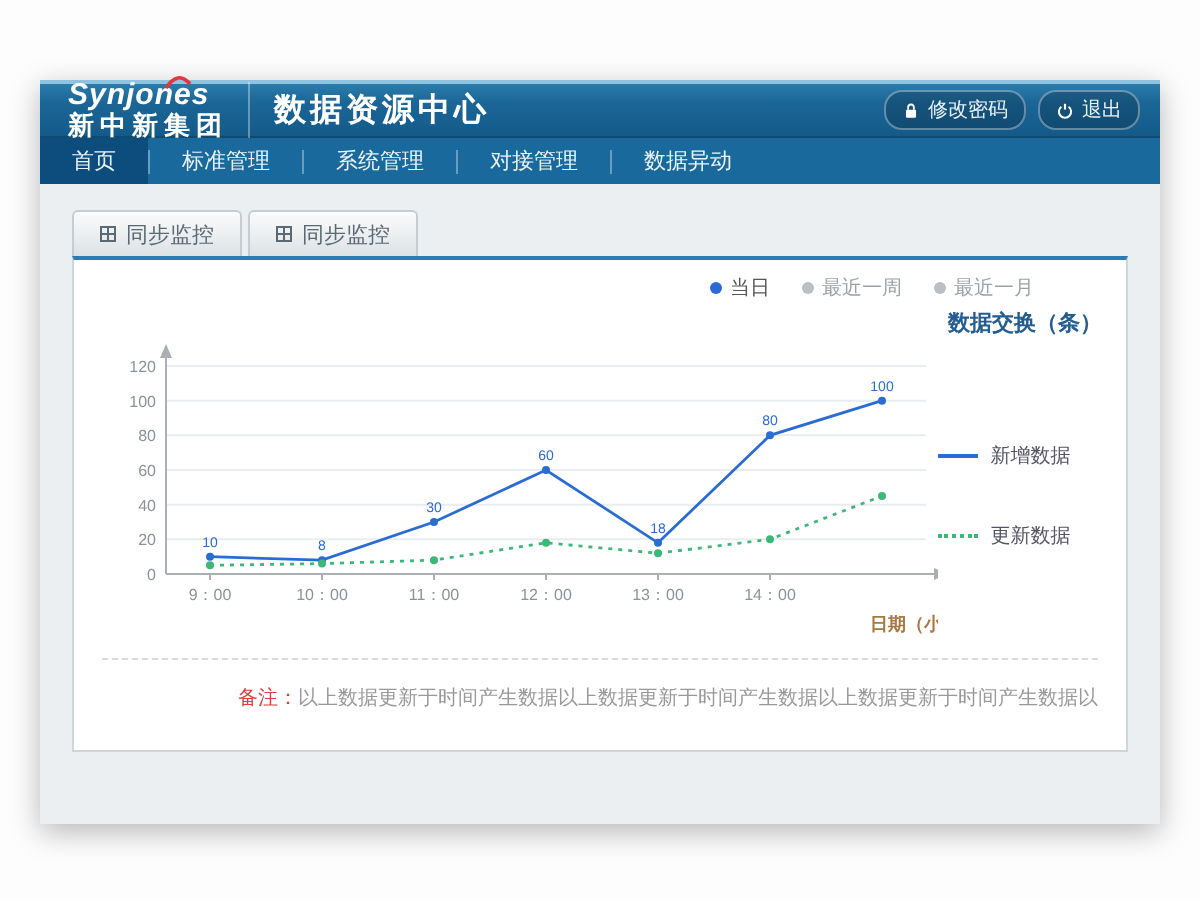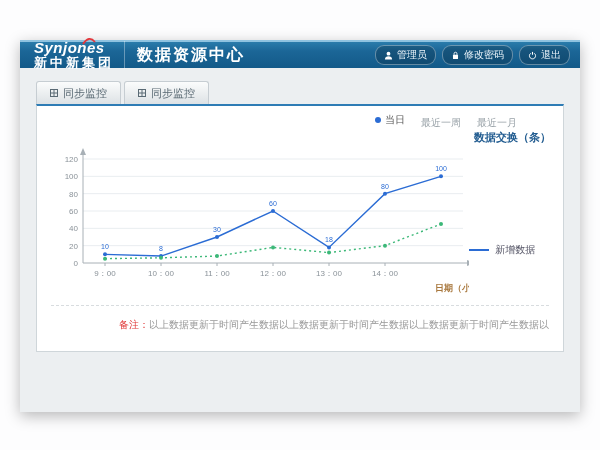--- a/index.html
+++ b/index.html
@@ -36,30 +36,30 @@
   .tab { display: flex; align-items: center; gap: 5px; font-size: 11px; padding: 0 13px;
     border-radius: 3px 3px 0 0; cursor: pointer; color: #5a6a74;
     background: linear-gradient(#fbfcfc, #dde2e5); border: 1px solid #c6cdd2; border-bottom: none; }
   .tab.active { color: #fff; background: linear-gradient(#3f93c8, #2672a8); border-color: #2672a8; }
   .tab-ico { display: inline-flex; }
 
   .panel { background: #fff; border: 1px solid #cfd6da; border-top: 2px solid #2e7cb5;
     height: 248px; position: relative; padding: 6px 12px 0; }
 
   .filter-row { display: flex; justify-content: flex-end; gap: 16px; padding-right: 34px;
-    font-size: 10px; color: #555; height: 16px; }
+    font-size: 10px; color: #555; align-items: center; height: 16px; }
   .filter-item { display: flex; align-items: center; gap: 4px; cursor: pointer; }
-  .filter-item.dim { color: #9aa3a9; flex-direction: column; }
+  .filter-item.dim { color: #9aa3a9; }
   .dot { width: 6px; height: 6px; border-radius: 50%; background: #b9bfc4; display: inline-block; }
   .dot.active { background: #2b6cd4; }
 
   .ylabel { font-size: 11px; font-weight: bold; color: #235d91; margin: 2px 0 0 6px; text-align: right; }
 
   .chart-row { display: flex; }
-  .ser-legend { width: 86px; padding-top: 52px; display: flex; flex-direction: row; gap: 26px; }
+  .ser-legend { width: 86px; padding-top: 52px; display: flex; flex-direction: column; gap: 26px; }
   .ser-item { display: flex; align-items: center; gap: 6px; font-size: 10px; color: #556; }
   .ser-swatch { width: 20px; border-top: 2px solid #2b6cd4; display: inline-block; }
 
   .note { margin: 2px 2px 0; border-top: 1px dashed #d8dcdf; padding: 12px 0 0 40px;
     font-size: 10px; color: #999; white-space: nowrap; overflow: hidden; }
   .note b { color: #e03a3a; font-weight: normal; margin-left: 28px; }
 </style>
 </head>
 <body>
 
@@ -72,41 +72,45 @@
           <path d="M1 7 Q7 -2 13 5" stroke="#e2373c" stroke-width="1.8" fill="none"></path>
         </svg>
       <div class="logo-cn">新中新集团</div>
     </div>
     <div class="hdr-div"></div>
     <div class="app-title">数据资源中心</div>
     <div class="hdr-sp"></div>
 
     <div class="hdr-btn">
       <svg width="9" height="9" viewBox="0 0 10 10">
-          <circle cx="5" cy="3" r="2.1" fill="#fff"></circle>
-          <path d="M1 9.5c0-2.3 1.8-3.6 4-3.6s4 1.3 4 3.6z" fill="#fff"></path>
-        </svg>
-      <span>管理员</span>
-    </div>
-    <div class="hdr-btn">
-      <svg width="9" height="9" viewBox="0 0 10 10">
           <rect x="2.2" y="4.3" width="5.6" height="4.5" rx="0.6" fill="#fff"></rect>
           <path d="M3.4 4.3V3a1.6 1.6 0 013.2 0v1.3" stroke="#fff" stroke-width="1" fill="none"></path>
         </svg>
       <span>修改密码</span>
     </div>
     <div class="hdr-btn">
       <svg width="9" height="9" viewBox="0 0 10 10">
           <path d="M5 1v3.2" stroke="#fff" stroke-width="1.2"></path>
           <path d="M3 2.6a3.4 3.4 0 104 0" stroke="#fff" stroke-width="1.1" fill="none"></path>
         </svg>
       <span>退出</span>
     </div>
   </div>
 
+  <div class="nav">
+    <div class="nav-item active">首页</div>
+    <div class="nav-sep"></div>
+    <div class="nav-item">标准管理</div>
+    <div class="nav-sep"></div>
+    <div class="nav-item">系统管理</div>
+    <div class="nav-sep"></div>
+    <div class="nav-item">对接管理</div>
+    <div class="nav-sep"></div>
+    <div class="nav-item">数据异动</div>
+  </div>
 
   <div class="content">
 
     <div class="tabs">
       <div class="tab">
         <span class="tab-ico">
             <svg width="8" height="8" viewBox="0 0 8 8">
               <rect x="0.5" y="0.5" width="7" height="7" fill="none" stroke="currentColor"></rect>
               <line x1="4" y1="0.5" x2="4" y2="7.5" stroke="currentColor"></line>
               <line x1="0.5" y1="4" x2="7.5" y2="4" stroke="currentColor"></line>
@@ -199,20 +203,24 @@
             <circle cx="224" cy="102.4" r="2" fill="#3cb878"></circle>
             <circle cx="280" cy="107.6" r="2" fill="#3cb878"></circle>
             <circle cx="336" cy="100.66666666666667" r="2" fill="#3cb878"></circle>
             <circle cx="392" cy="79" r="2" fill="#3cb878"></circle>
           </svg>
         <div class="ser-legend">
           <div class="ser-item">
             <span class="ser-swatch" id="sw0" style="border-top-color: rgb(43, 108, 212); border-top-style: solid;"></span>
             <span>新增数据</span>
           </div>
+          <div class="ser-item">
+            <span class="ser-swatch" id="sw1" style="border-top-color: rgb(60, 184, 120); border-top-style: dotted;"></span>
+            <span>更新数据</span>
+          </div>
         </div>
       </div>
 
       <div class="note">
         <b>备注：</b><span>以上数据更新于时间产生数据以上数据更新于时间产生数据以上数据更新于时间产生数据以上数据更新于时间产生数据以上数据更新于</span>
       </div>
 
     </div>
   </div>
 </div>

